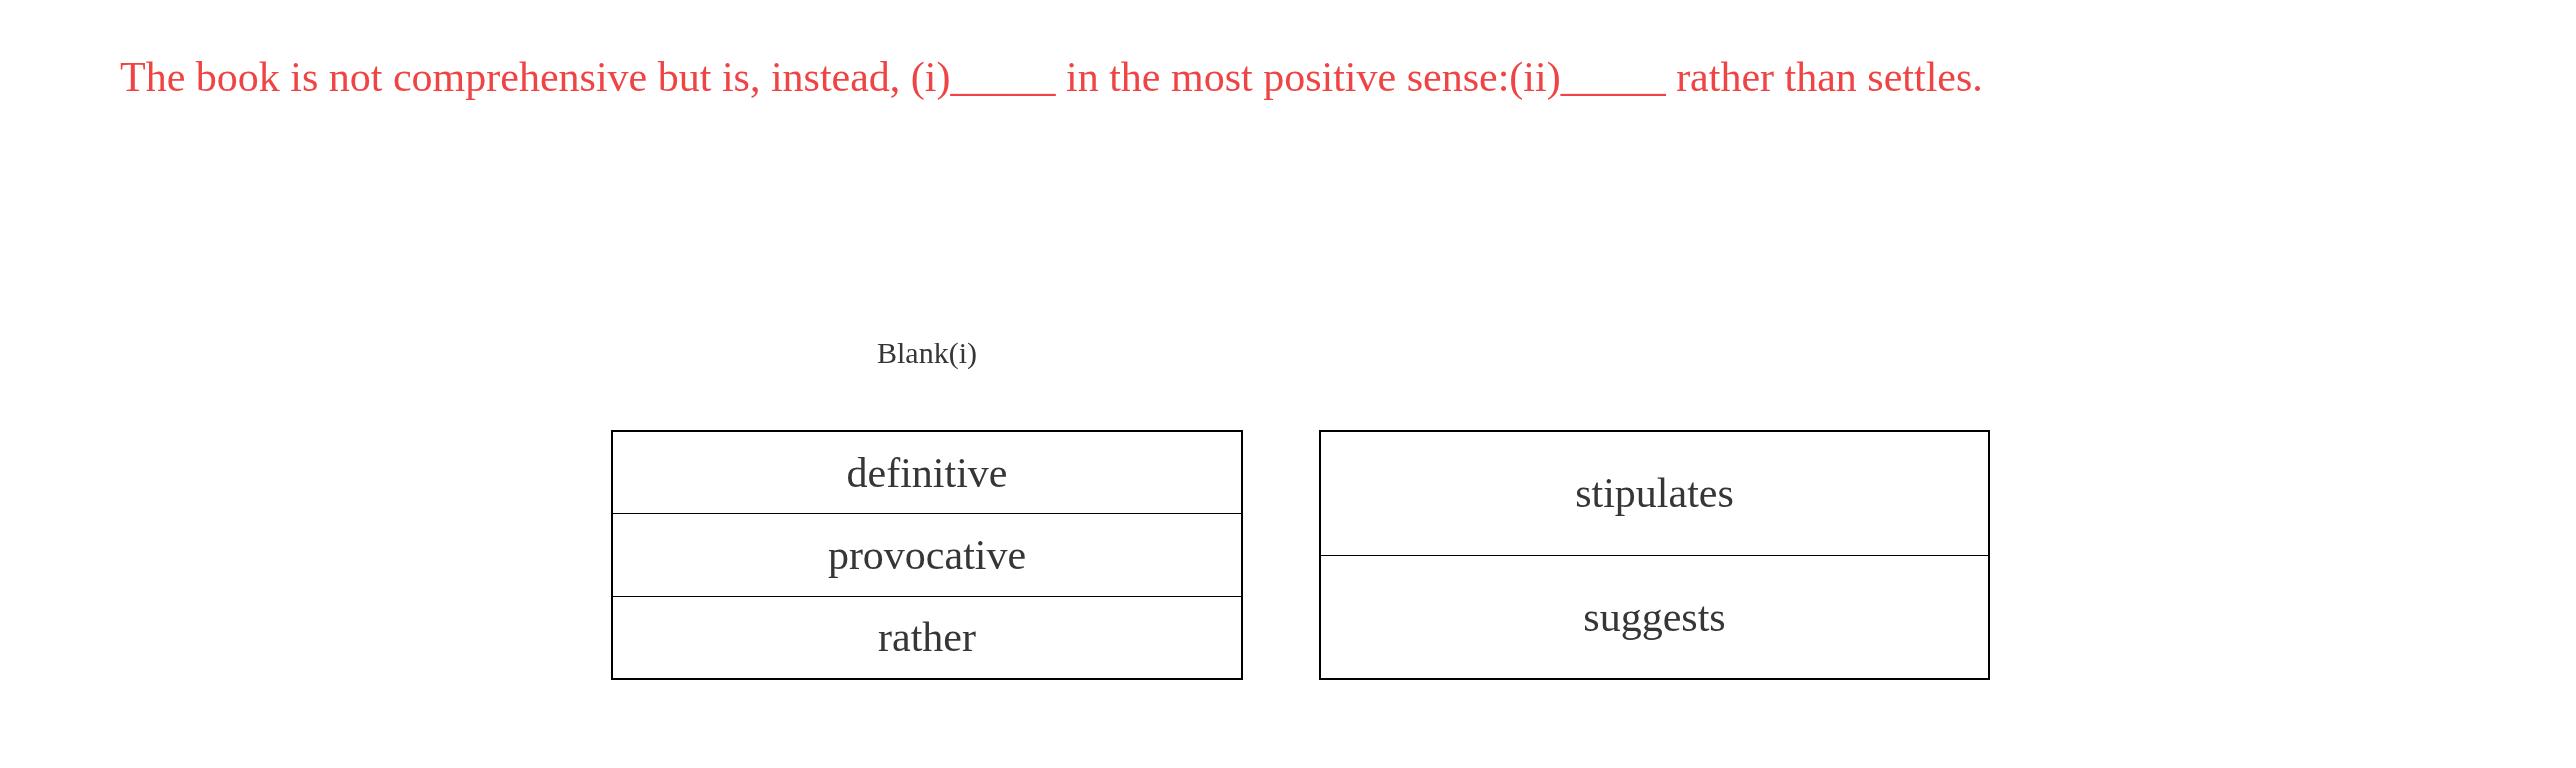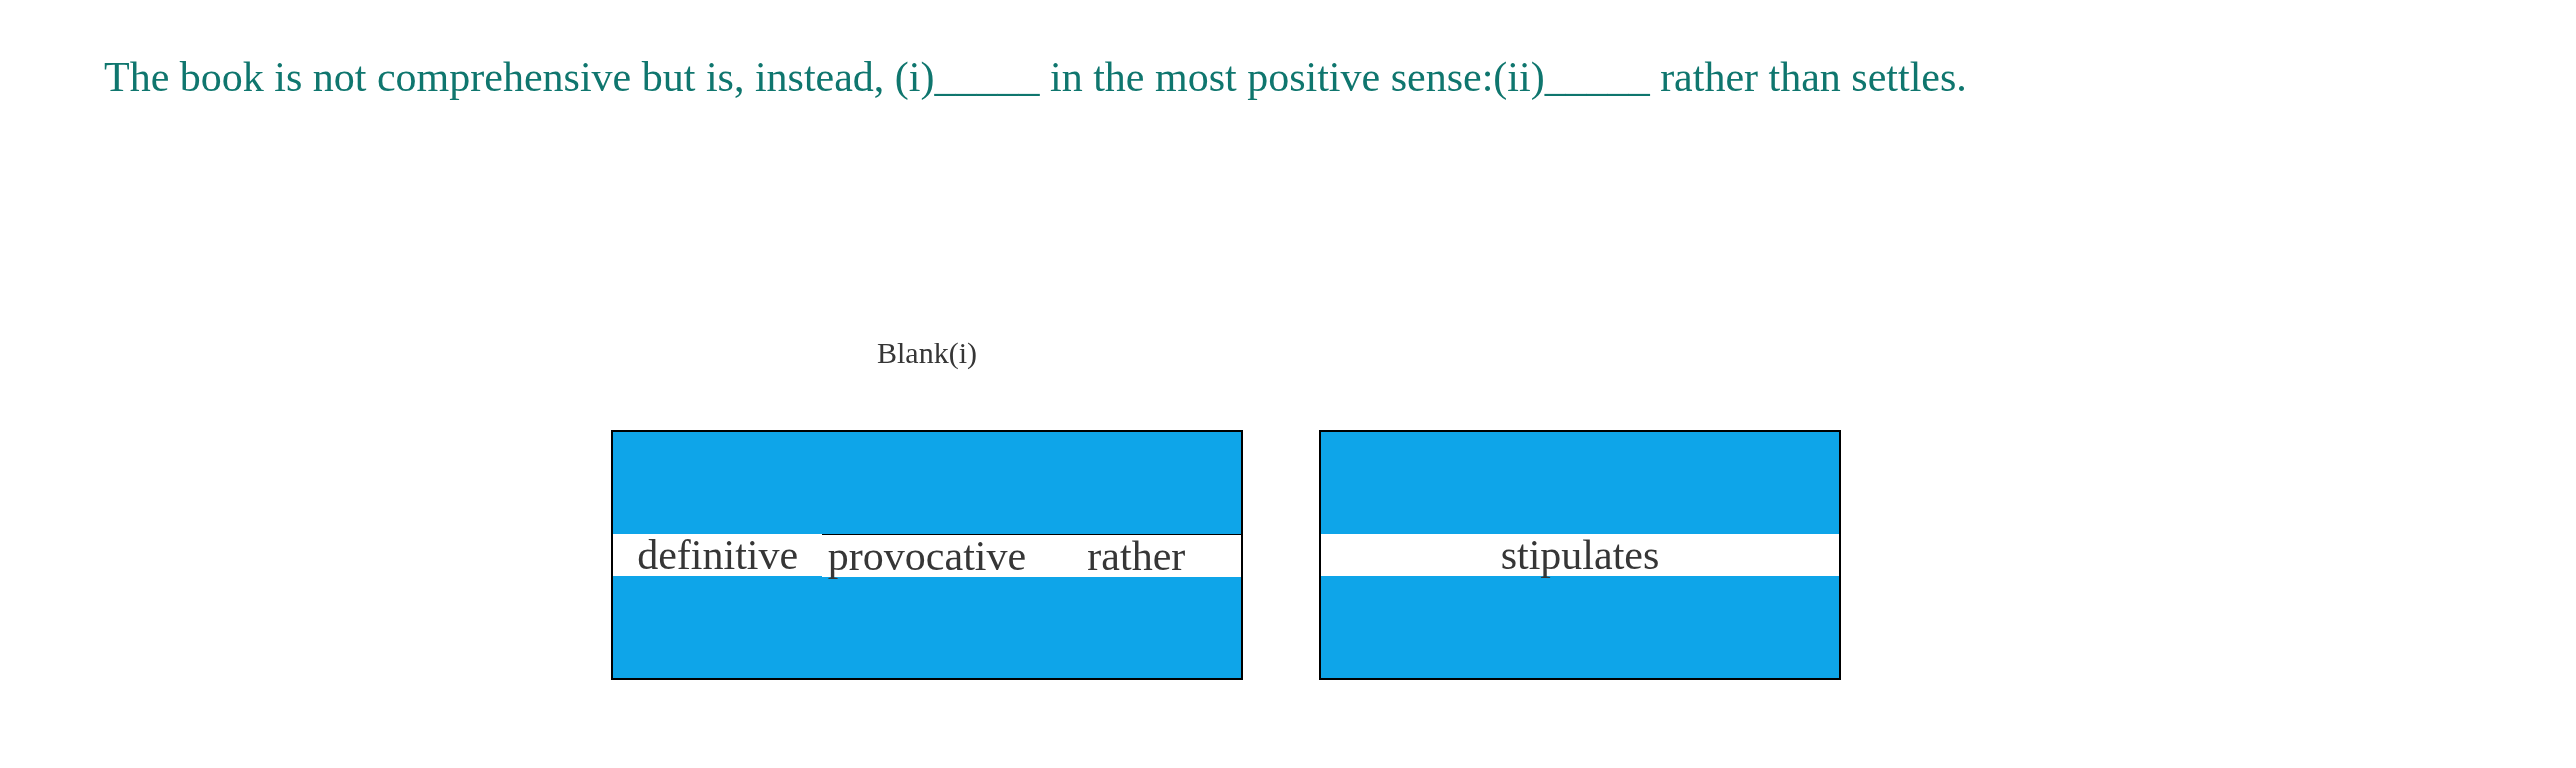--- a/index.html
+++ b/index.html
@@ -15,27 +15,27 @@
     font-family: "Liberation Serif", "DejaVu Serif", serif;
     color: #363636;
   }
   .stage {
     position: absolute;
     inset: 0;
     background: #ffffff;
   }
   .sentence {
     position: absolute;
-    left: 104px;
+    left: 120px;
     top: 56px;
     margin: 0;
     font-size: 42px;
     line-height: 42px;
     white-space: nowrap;
-    color: #0f766e;
+    color: #ef4444;
   }
   .blank {
     letter-spacing: 0;
   }
   .col-label {
     position: absolute;
     top: 332px;
     font-size: 30px;
     line-height: 42px;
     text-align: center;
@@ -43,26 +43,25 @@
   }
   .label-i  { left: 611px;  width: 632px; }
   .label-ii { left: 1319px; width: 629px; }
   .options-table {
     position: absolute;
     top: 430px;
     height: 250px;
     box-sizing: border-box;
     border: 2.4px solid #000000;
     display: flex;
-    flex-direction: row;
-    background: #0ea5e9;
-    align-items: center;
+    flex-direction: column;
+    background: #fef9c3;
   }
   .table-i  { left: 611px;  width: 632px; }
-  .table-ii { left: 1319px; width: 522px; }
+  .table-ii { left: 1319px; width: 671px; }
   .option-cell {
     flex: 1 1 0;
     display: flex;
     align-items: center;
     justify-content: center;
     font-size: 42px;
     line-height: 42px;
     color: #363636;
     cursor: pointer;
     background: #ffffff;
@@ -82,16 +81,17 @@
 
 
   <div class="options-table table-i">
     <div class="option-cell">definitive</div>
     <div class="option-cell">provocative</div>
     <div class="option-cell">rather</div>
   </div>
 
   <div class="options-table table-ii">
     <div class="option-cell">stipulates</div>
+    <div class="option-cell">suggests</div>
   </div>
 
 </div>
 
 
 </body></html>

